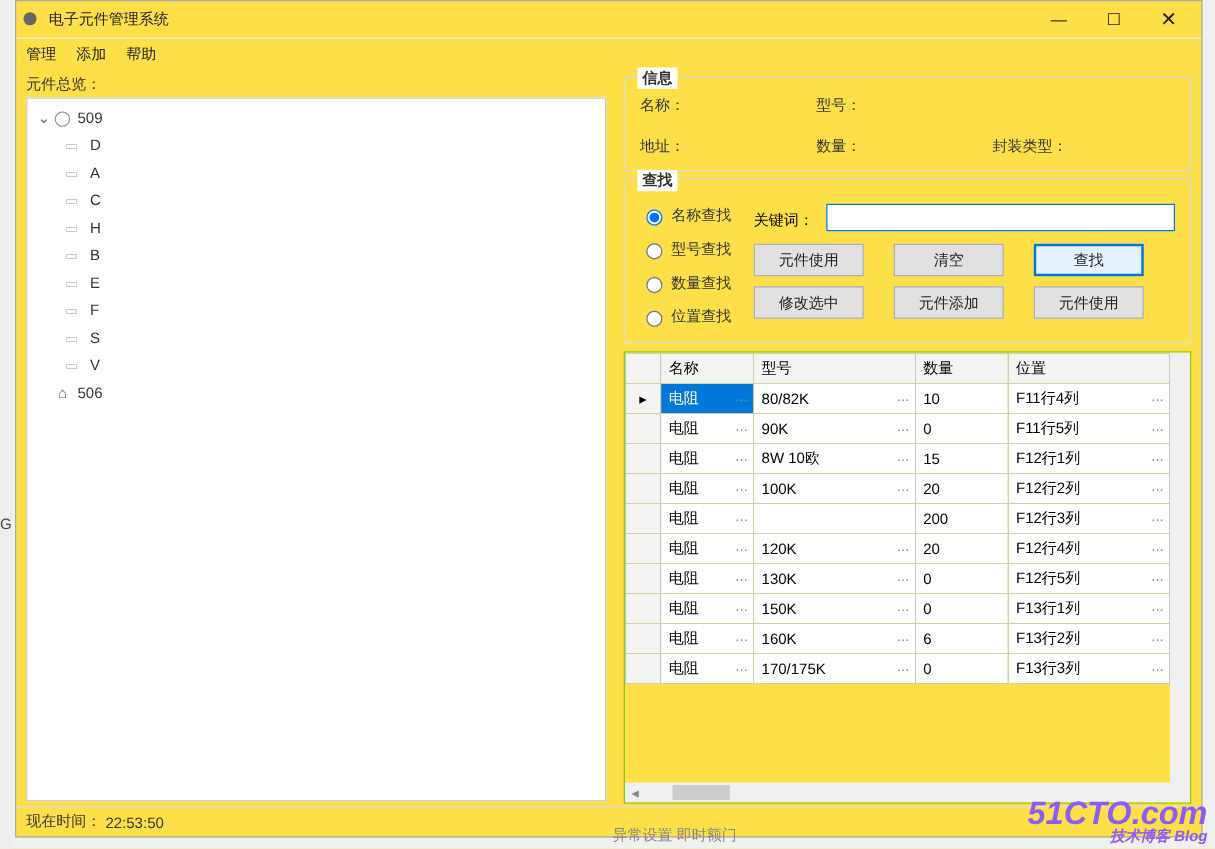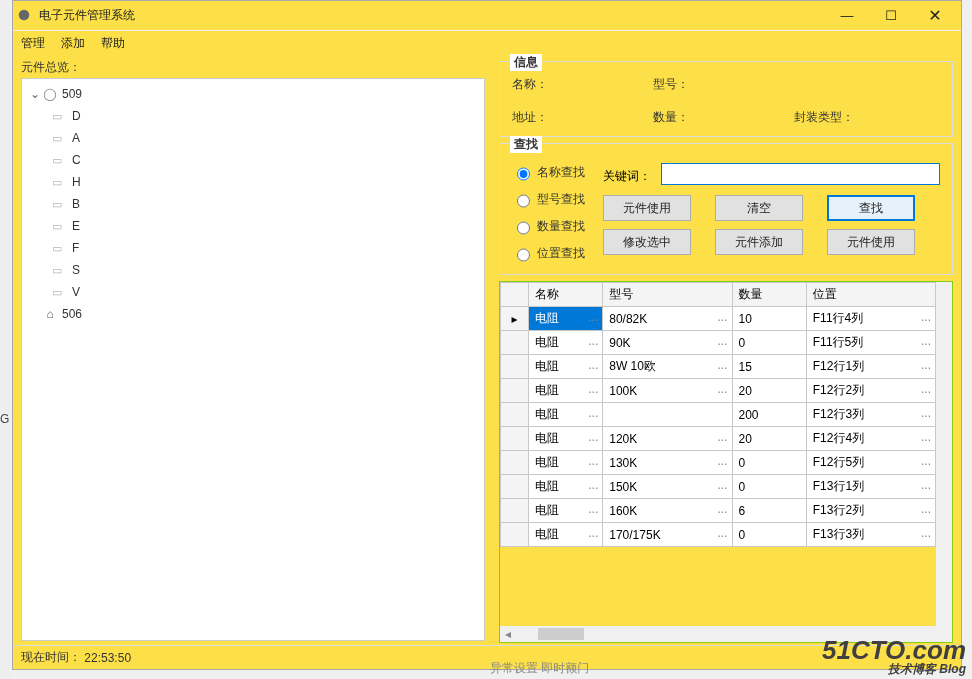--- a/index.html
+++ b/index.html
@@ -40,21 +40,21 @@
 .gridtable th, .gridtable td { border: 1px solid #c8c8c8; font-size: 12px; padding: 3px 6px; text-align: left; height: 22px; background: #fff; position: relative; }
 .gridtable th { background: #f4f4f4; font-weight: normal; }
 .gridtable th:first-child, .gridtable td:first-child { width: 28px; background: #f4f4f4; text-align: center; }
 .gridtable tr.sel td:nth-child(2) { background: #0078d7; color: #fff; }
 .gridtable td .dots { position: absolute; right: 4px; top: 3px; color: #888; }
 .gridscroll { overflow: auto; flex: 1; }
 .vscroll { width: 16px; background: #f0f0f0; }
 .hscroll-mock { height: 16px; background: #f0f0f0; display: flex; align-items: center; }
 .hscroll-mock .thumb { width: 46px; height: 12px; background: #cdcdcd; margin-left: 22px; }
 .statusbar { height: 24px; border-top: 1px solid #ddd; display: flex; align-items: center; padding: 0 8px; font-size: 12px; color: #333; }
-.watermark { position: absolute; right: 6px; bottom: 4px; color: #404040; font-family: "Arial Black", sans-serif; font-weight: 900; font-style: italic; font-size: 26px; line-height: 1; text-align: right; pointer-events: none; }
+.watermark { position: absolute; right: 6px; bottom: 4px; color: #8b5cf6; font-family: "Arial Black", sans-serif; font-weight: 900; font-style: italic; font-size: 26px; line-height: 1; text-align: right; pointer-events: none; }
 .watermark .sub { font-size: 12px; font-weight: bold; }
 .g-label { position: absolute; left: 0px; top: 412px; font-size: 12px; color: #444; }
 </style>
 </head>
 <body>
 
 <div class="bg-stripe"></div>
 <span class="g-label">G</span>
 
 <div class="window">

